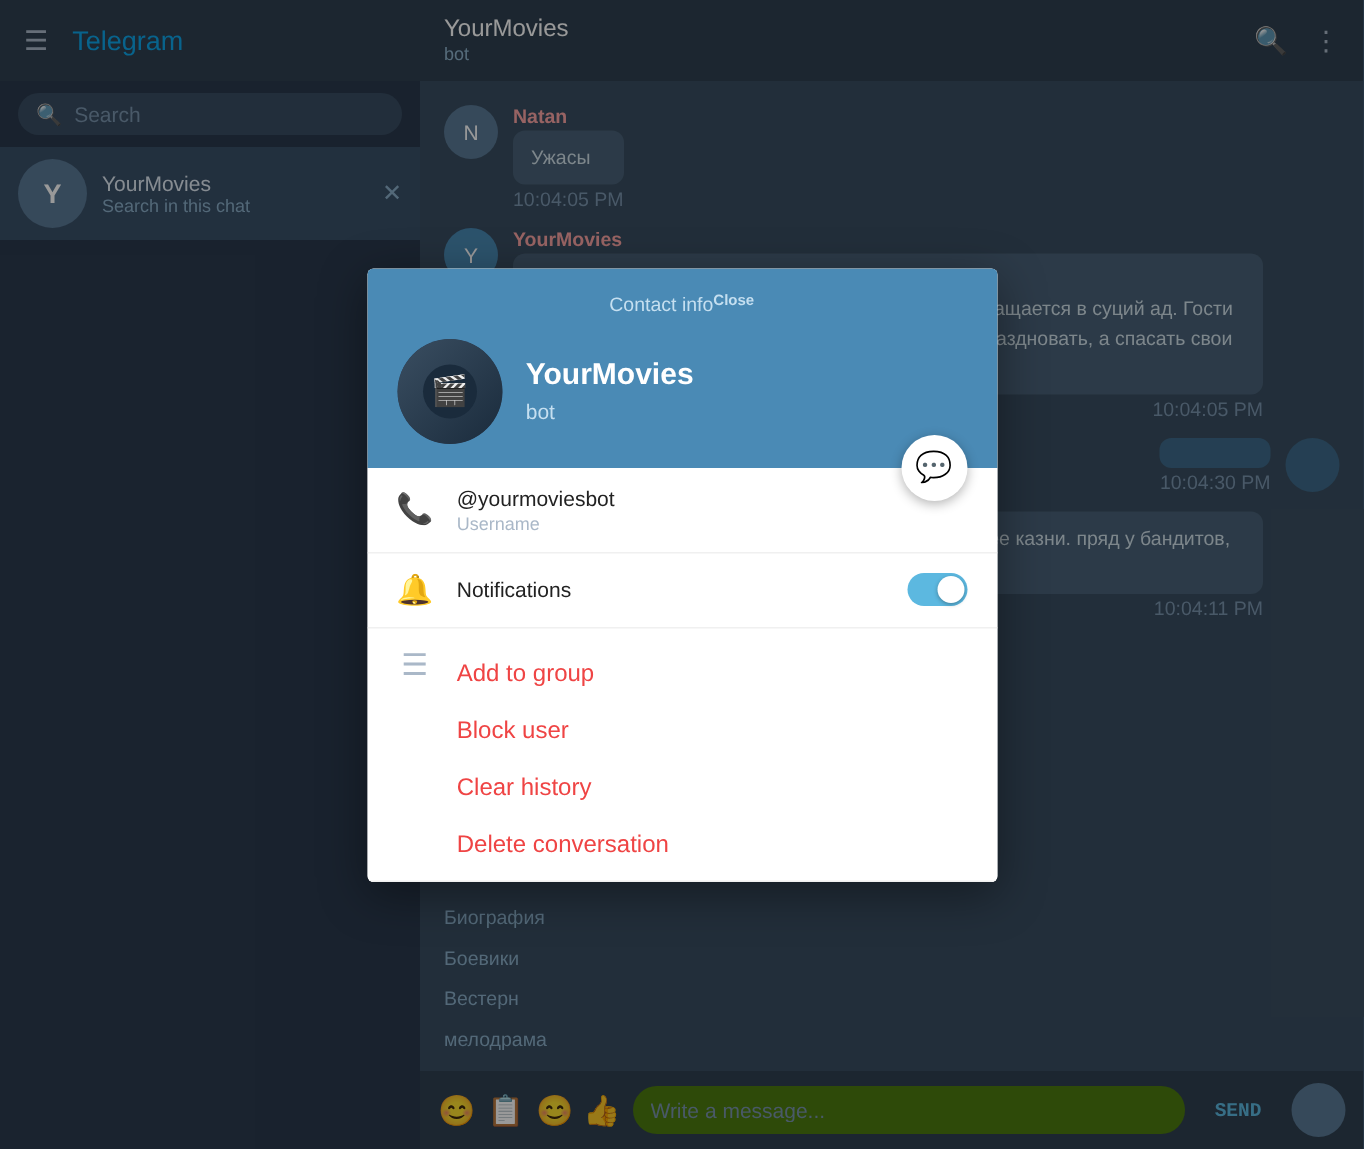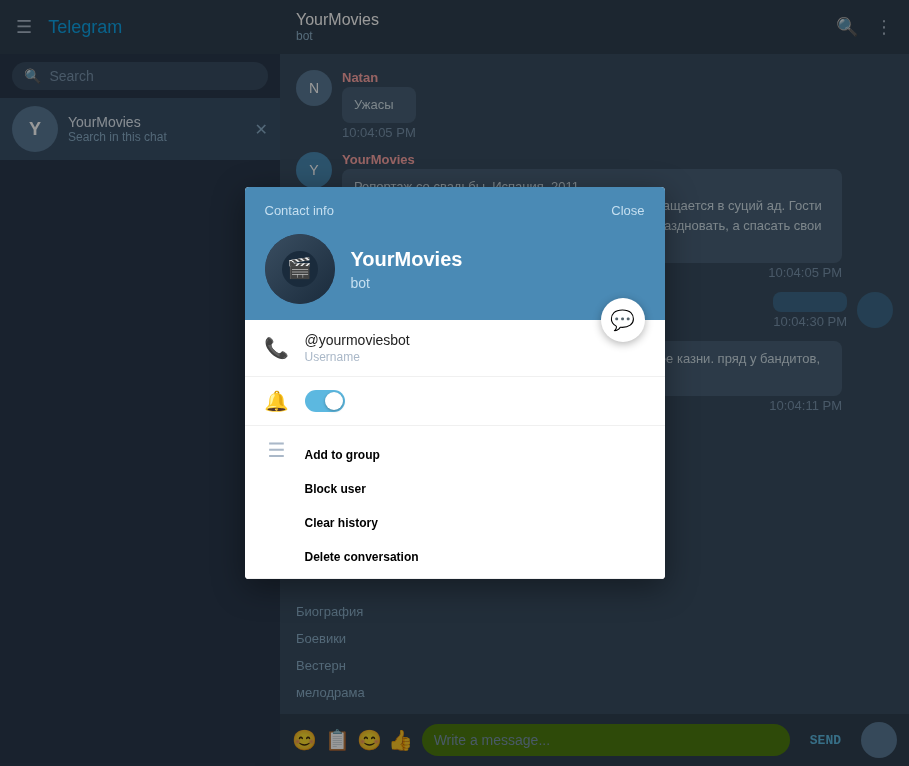--- a/index.html
+++ b/index.html
@@ -56,36 +56,36 @@
     .overlay { position: absolute; top: 0; left: 0; width: 100%; height: 100%; background: rgba(0,0,0,0.4); z-index: 10; display: flex; align-items: center; justify-content: center; }
 
     
     .modal { width: 420px; background: #fff; border-radius: 4px; overflow: hidden; box-shadow: 0 8px 32px rgba(0,0,0,0.4); }
     .modal-header { background: #4a8ab5; padding: 16px 20px; display: flex; justify-content: space-between; align-items: flex-start; position: relative; min-height: 120px; }
     .modal-profile { display: flex; align-items: center; gap: 16px; }
     .modal-avatar { width: 70px; height: 70px; border-radius: 50%; background: #2b3a4e; flex-shrink: 0; overflow: hidden; display: flex; align-items: center; justify-content: center; font-size: 28px; color: #7a94ad; }
     .modal-avatar-inner { width: 70px; height: 70px; border-radius: 50%; background: linear-gradient(135deg, #3a4e61, #1a2b3c); display: flex; align-items: center; justify-content: center; }
     .modal-name { color: #fff; font-size: 20px; font-weight: 600; }
     .modal-role { color: #c5dff0; font-size: 14px; margin-top: 4px; }
-    .modal-close { color: #c5dff0; font-size: 13px; cursor: pointer; font-weight: 400; }
+    .modal-close { color: #c5dff0; font-size: 10px; cursor: pointer; font-weight: 700; }
     .modal-header-title { color: #c5dff0; font-size: 13px; }
-    .modal-header-top { display: flex; justify-content: space-between; width: 100%; }
+    .modal-header-top { display: flex; justify-content: center; width: 100%; }
 
     .modal-chat-btn { position: absolute; bottom: -22px; right: 20px; width: 44px; height: 44px; border-radius: 50%; background: #fff; display: flex; align-items: center; justify-content: center; box-shadow: 0 2px 8px rgba(0,0,0,0.3); cursor: pointer; z-index: 2; }
     .modal-chat-btn-icon { font-size: 20px; color: #4a8ab5; }
 
     .modal-body { background: #fff; padding: 0; }
     .modal-section { padding: 12px 20px; border-bottom: 1px solid #f0f0f0; display: flex; align-items: center; gap: 16px; }
     .modal-section-icon { color: #aab8c8; font-size: 20px; width: 24px; text-align: center; flex-shrink: 0; }
     .modal-section-content { flex: 1; }
     .modal-section-label { color: #222; font-size: 14px; }
     .modal-section-sublabel { color: #aab8c8; font-size: 12px; margin-top: 2px; }
     .toggle-switch { width: 40px; height: 22px; background: #5cb8e0; border-radius: 11px; position: relative; cursor: pointer; flex-shrink: 0; }
     .toggle-knob { width: 18px; height: 18px; background: #fff; border-radius: 50%; position: absolute; top: 2px; right: 2px; box-shadow: 0 1px 3px rgba(0,0,0,0.3); }
-    .modal-action-item { padding: 10px 0; color: #000000; font-size: 12px; cursor: pointer; display: block; font-weight: bold; }
+    .modal-action-item { padding: 10px 0; color: #ef4444; font-size: 16px; cursor: pointer; display: block; }
 
     
     .cat-list { padding: 8px 0; }
     .cat-item { padding: 6px 16px; color: #8aaec8; font-size: 13px; cursor: pointer; }
   </style>
 </head>
 <body>
 
 <div class="app">
 
@@ -216,20 +216,23 @@
         <div class="modal-section">
           <span class="modal-section-icon">📞</span>
           <div class="modal-section-content">
             <div class="modal-section-label">@yourmoviesbot</div>
             <div class="modal-section-sublabel">Username</div>
           </div>
         </div>
 
         <div class="modal-section">
           <span class="modal-section-icon">🔔</span>
+          <div class="modal-section-content">
+            <div class="modal-section-label">Notifications</div>
+          </div>
           <div class="toggle-switch">
             <div class="toggle-knob"></div>
           </div>
         </div>
 
         <div class="modal-section" style="align-items:flex-start;padding-bottom:4px;">
           <span class="modal-section-icon">☰</span>
           <div class="modal-section-content">
             <div class="modal-action-item">Add to group</div>
             <div class="modal-action-item">Block user</div>

